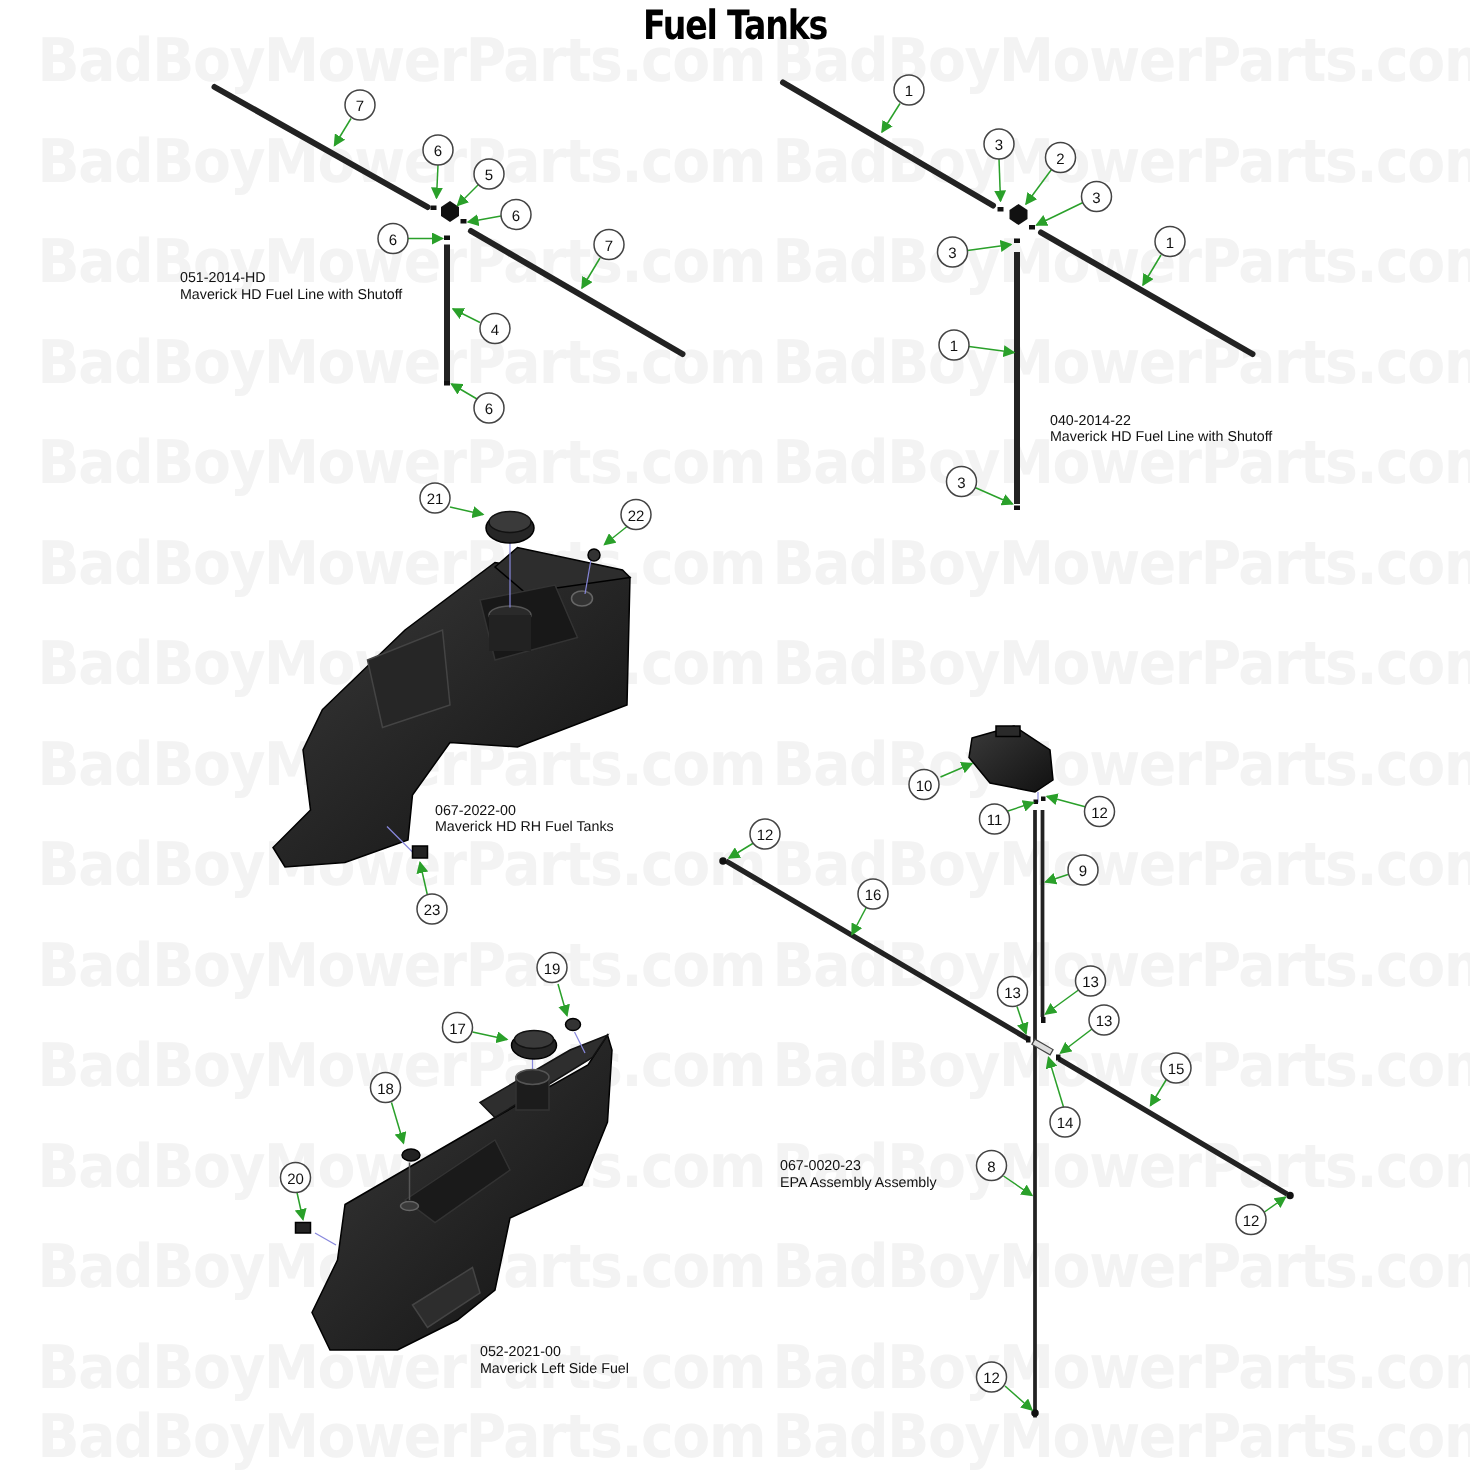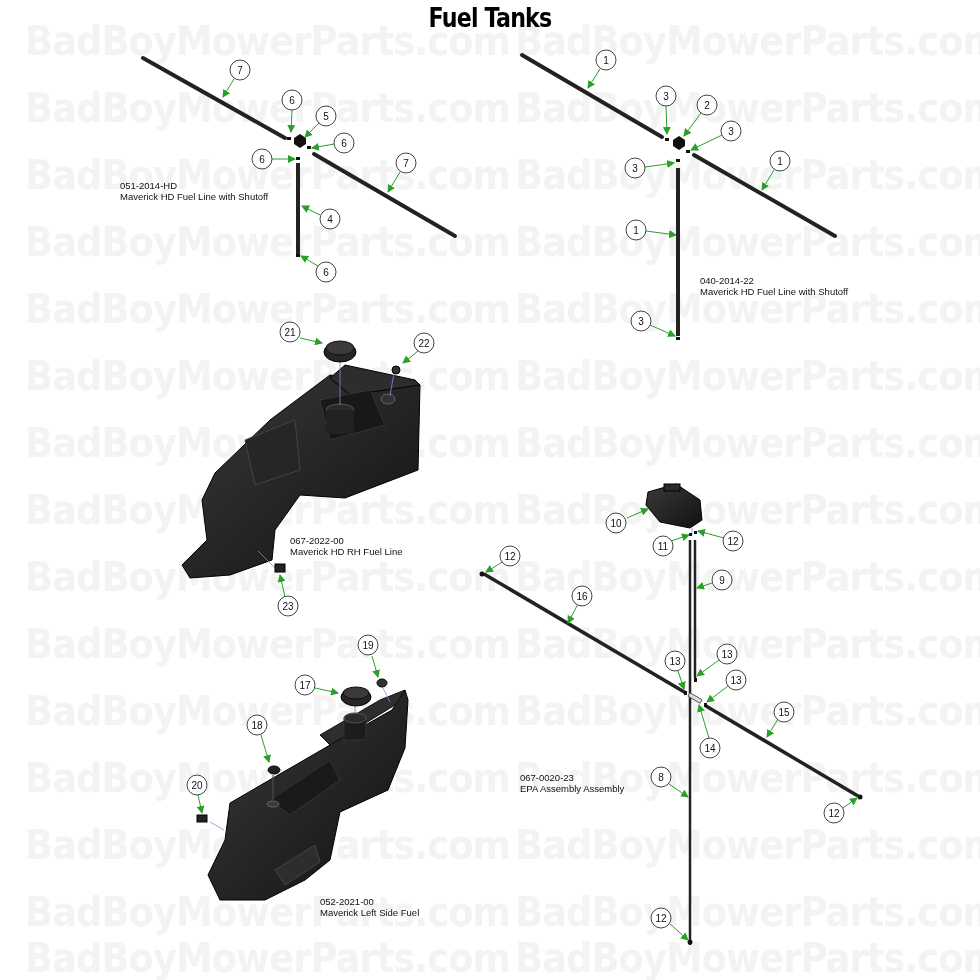--- a/index.html
+++ b/index.html
@@ -262,21 +262,21 @@
 <div class="label" style="left:120px;top:180px;width:180px">
   <div>051-2014-HD</div>
   <div>Maverick HD Fuel Line with Shutoff</div>
 </div>
 <div class="label" style="left:700px;top:275px;width:180px">
   <div>040-2014-22</div>
   <div>Maverick HD Fuel Line with Shutoff</div>
 </div>
 <div class="label" style="left:290px;top:535px;width:130px">
   <div>067-2022-00</div>
-  <div>Maverick HD RH Fuel Line</div>
+  <div>Maverick HD RH Fuel Tanks</div>
 </div>
 <div class="label" style="left:320px;top:896px;width:130px">
   <div>052-2021-00</div>
   <div>Maverick Left Side Fuel</div>
 </div>
 <div class="label" style="left:520px;top:772px;width:110px">
   <div>067-0020-23</div>
   <div>EPA Assembly Assembly</div>
 </div>
 

